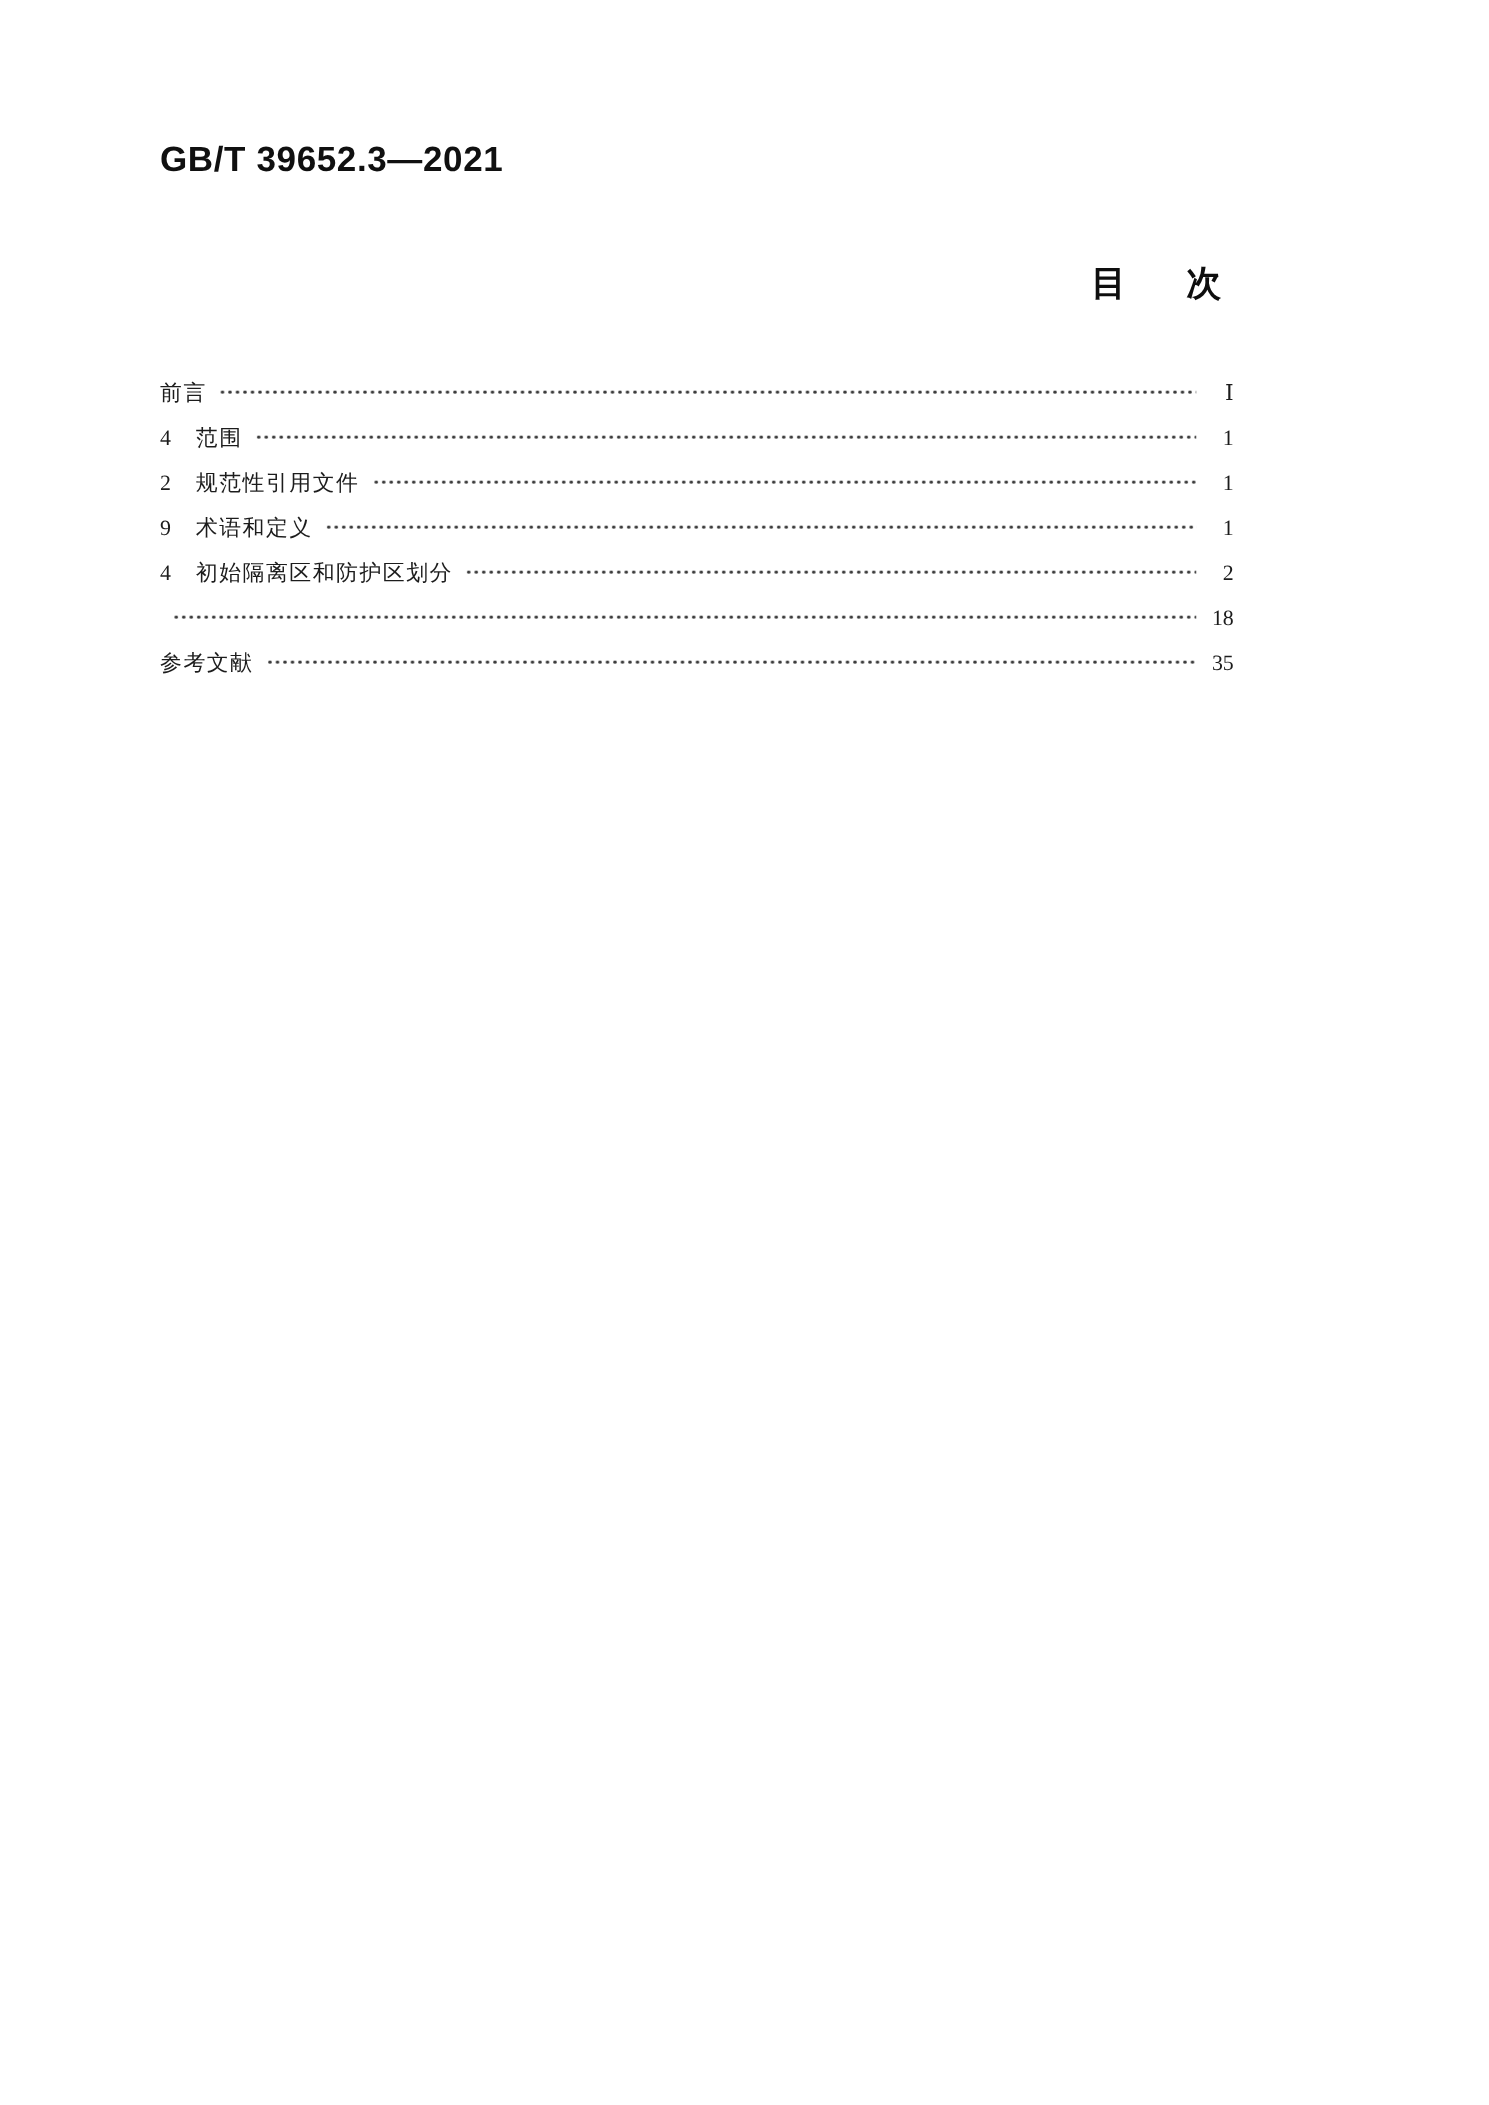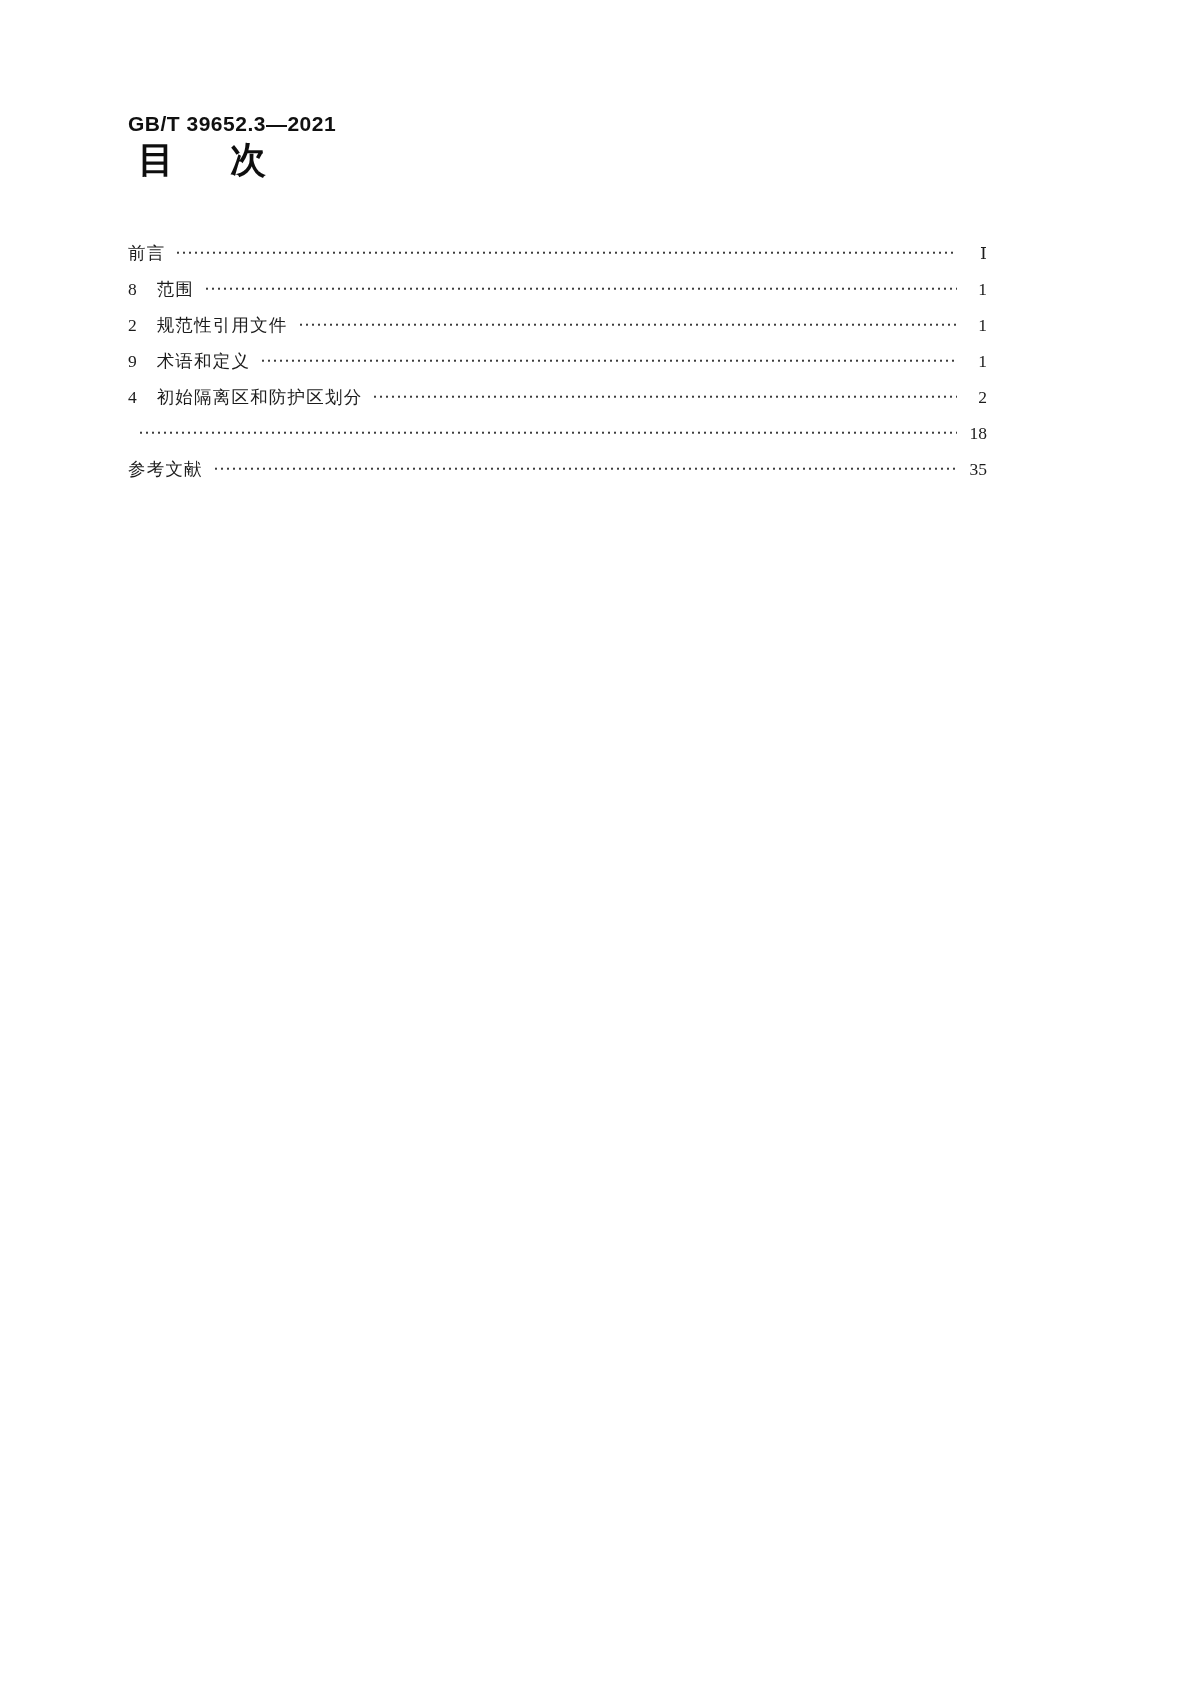--- a/index.html
+++ b/index.html
@@ -15,29 +15,30 @@
   .page {
     position: absolute;
     top: 0; left: 0;
     width: 1191px;
     height: 1684px;
     padding: 112px 204px 0 128px;
   }
   .doc-number {
     font-family: "Liberation Sans", "DejaVu Sans", sans-serif;
     font-weight: bold;
-    font-size: 21px;
+    font-size: 28px;
     color: #101010;
     letter-spacing: 0.5px;
   }
   .page-title {
-    text-align: left;
+    margin-top: 64px;
+    text-align: right;
     font-family: "Liberation Sans", "DejaVu Sans", sans-serif;
     font-weight: bold;
-    font-size: 36px;
+    font-size: 28px;
     color: #0e0e0e;
     letter-spacing: 10px;
     text-indent: 10px; 
   }
   .toc-list {
     margin-top: 50px;
   }
   .toc-row {
     display: flex;
     align-items: center;
@@ -76,21 +77,21 @@
 
   <div class="toc-list">
 
     <div class="toc-row">
       <span class="toc-label">前言</span>
       <span class="dot-leader"></span>
       <span class="toc-page">Ⅰ</span>
     </div>
 
     <div class="toc-row">
-      <span class="toc-label">8　范围</span>
+      <span class="toc-label">4　范围</span>
       <span class="dot-leader"></span>
       <span class="toc-page">1</span>
     </div>
 
     <div class="toc-row">
       <span class="toc-label">2　规范性引用文件</span>
       <span class="dot-leader"></span>
       <span class="toc-page">1</span>
     </div>
 

